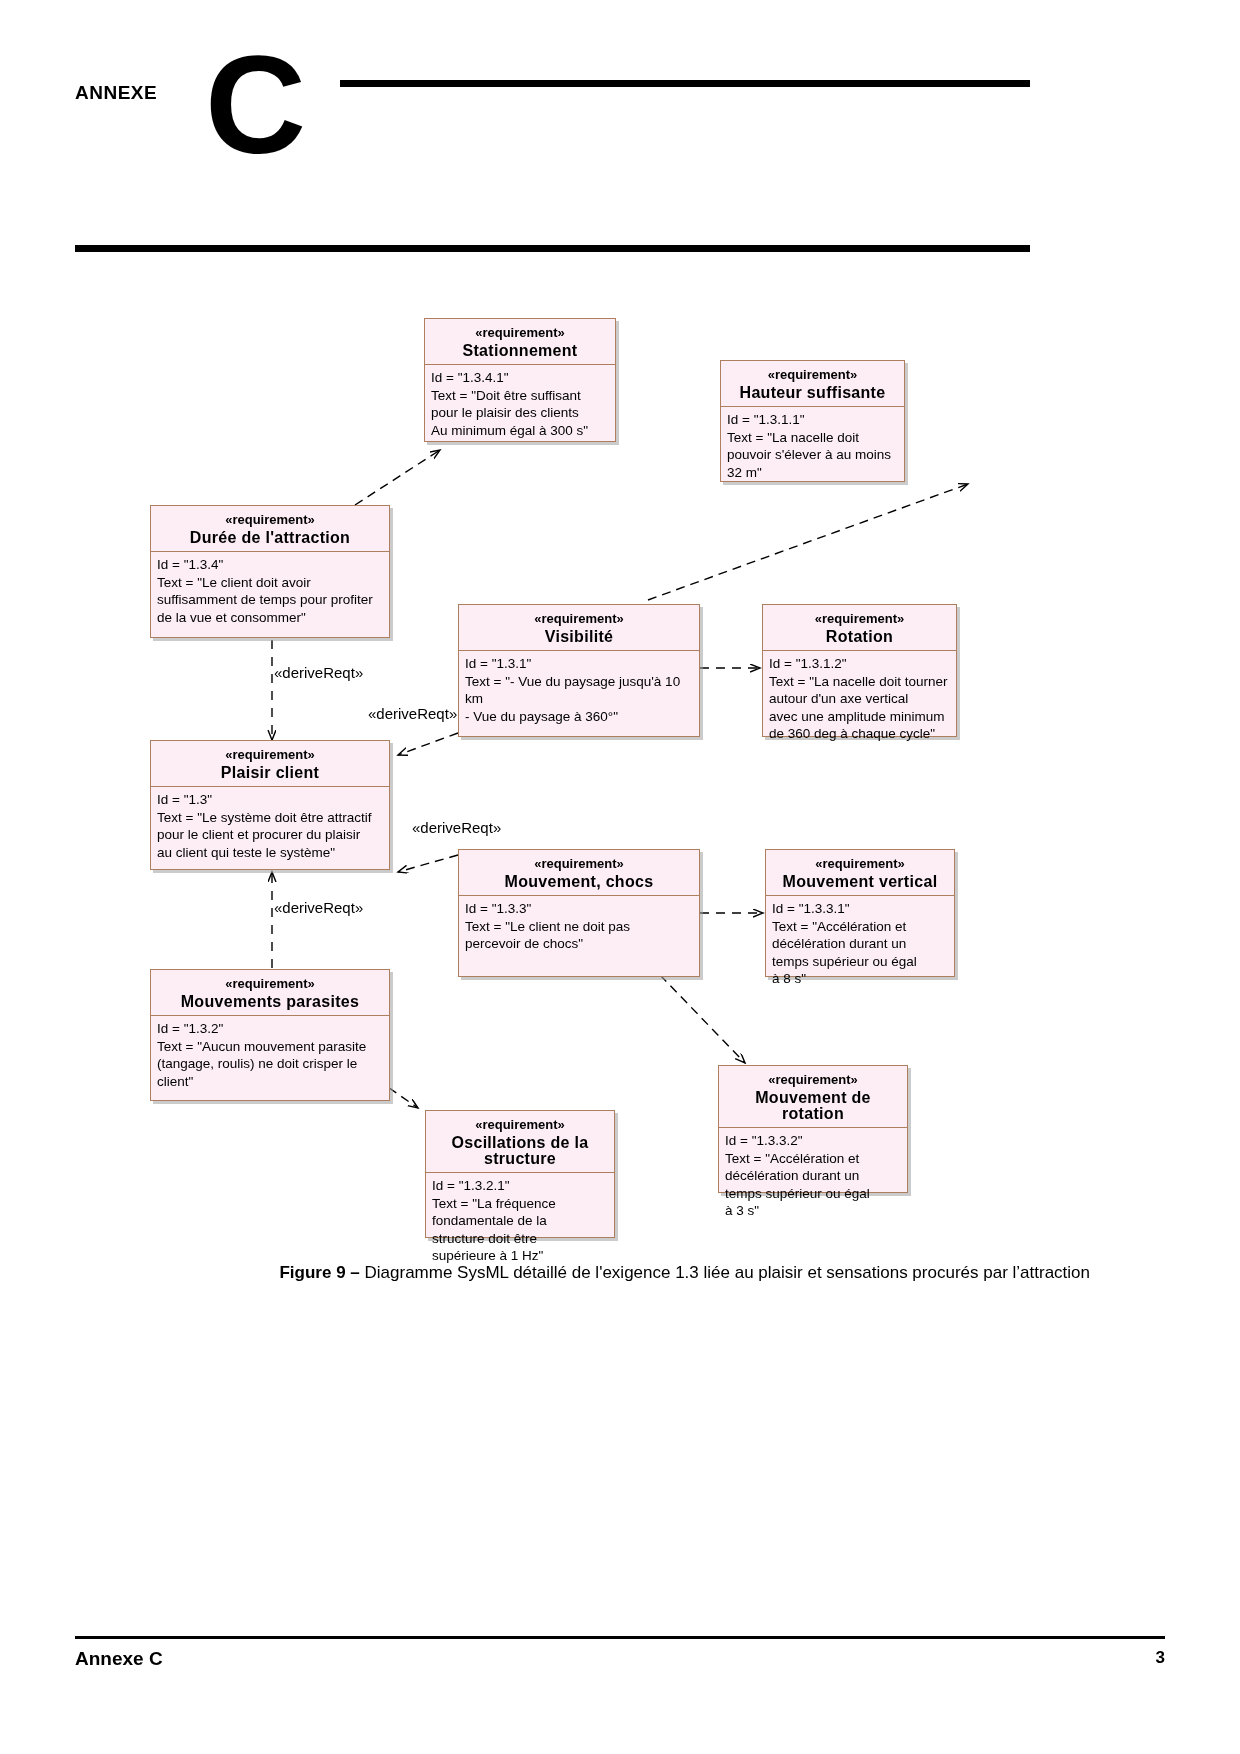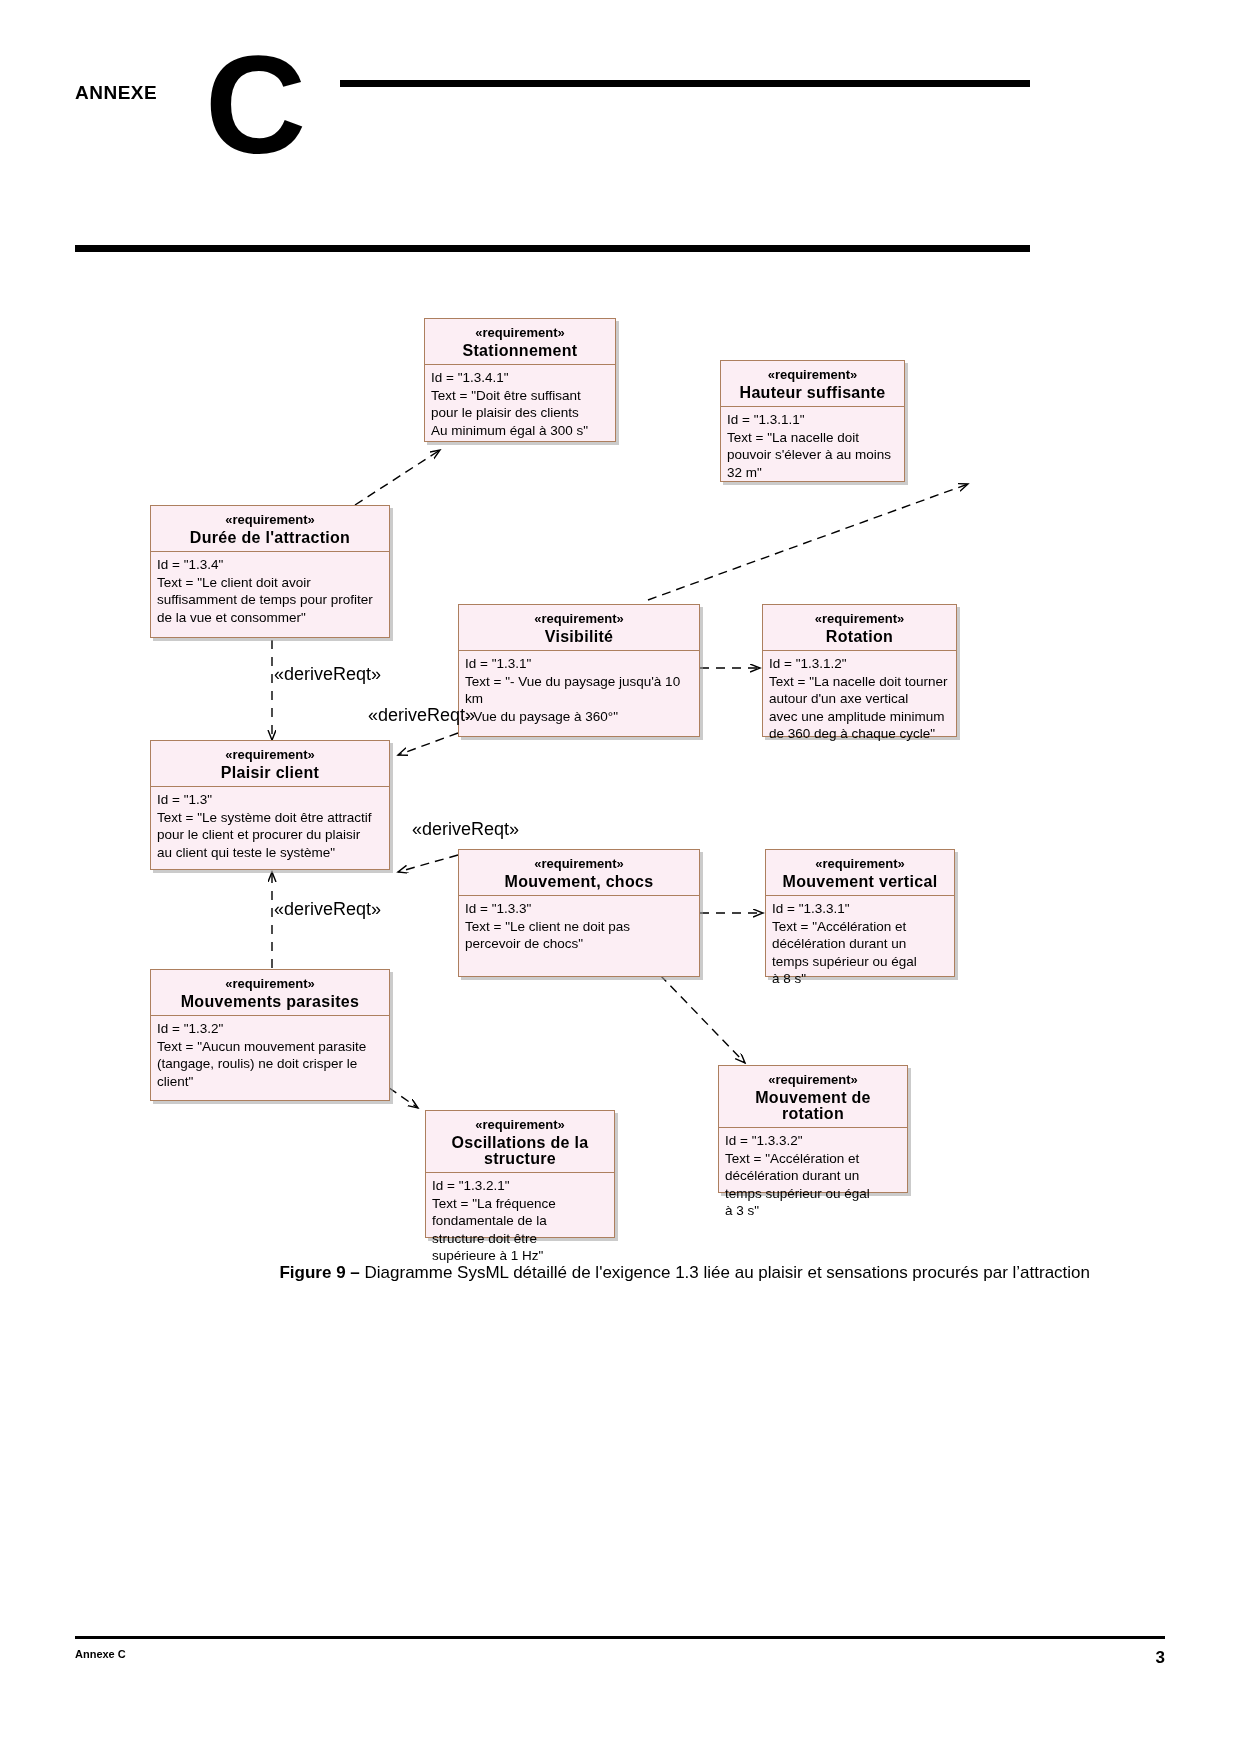--- a/index.html
+++ b/index.html
@@ -116,21 +116,21 @@
   .req-body {
     padding: 4px 5px 5px 6px;
     font-size: 13.5px;
     line-height: 17.5px;
     white-space: pre-line;
   }
 
   
   .edge-label {
     position: absolute;
-    font-size: 18px;
+    font-size: 15px;
     background: transparent;
     white-space: nowrap;
   }
 
   
   #figure-caption {
     position: absolute;
     left: 150px;
     top: 1258px;
     width: 940px;
@@ -149,21 +149,21 @@
     left: 75px;
     top: 1636px;
     width: 1090px;
     height: 3px;
     background: #000;
   }
   #footer-left {
     position: absolute;
     left: 75px;
     top: 1648px;
-    font-size: 11px;
+    font-size: 19px;
     font-weight: bold;
   }
   #footer-right {
     position: absolute;
     right: 75px;
     top: 1648px;
     font-size: 17px;
     font-weight: bold;
   }
 </style>

